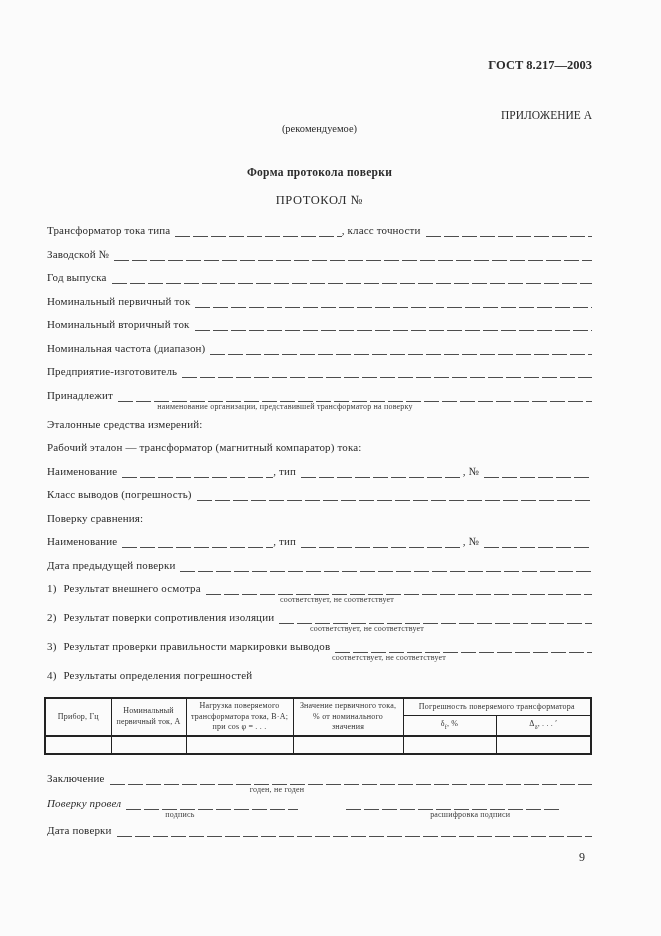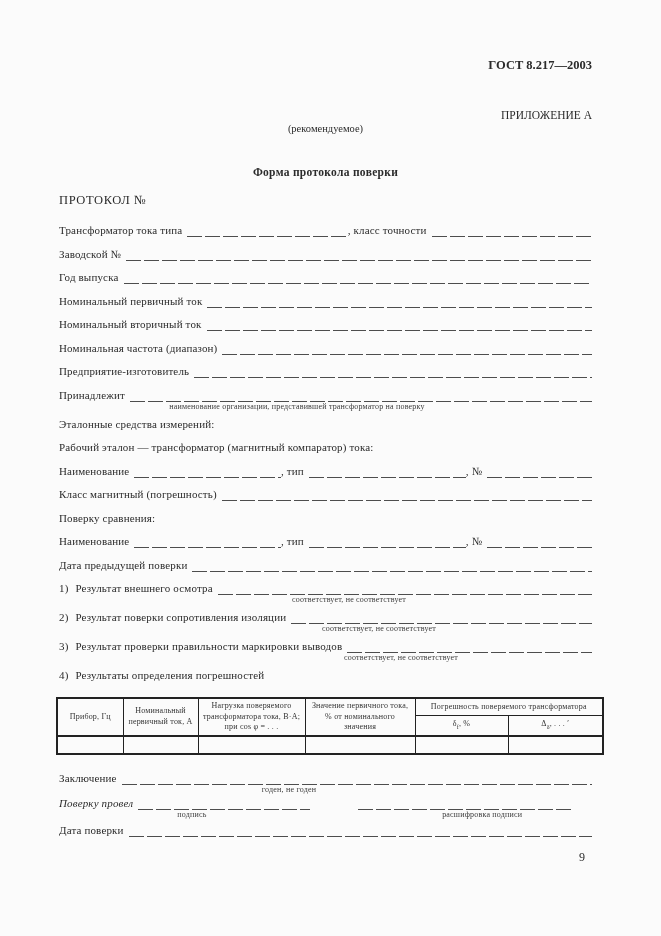--- a/index.html
+++ b/index.html
@@ -5,27 +5,27 @@
   * { box-sizing: border-box; margin: 0; padding: 0; }
   html,body { background:#fbfbfb; }
   .page {
     position: relative;
     width: 661px; height: 936px;
     background: #fbfbfb;
     color: #2b2b2b;
     font-family: "Liberation Serif", "DejaVu Serif", serif;
     overflow: hidden;
   }
-  .content { position: absolute; left: 59px; right: 69px; top: 58px; }
+  .content { position: absolute; left: 47px; right: 69px; top: 58px; }
 
   .gost { text-align: right; font-weight: bold; font-size: 12.5px; line-height: 15px; }
   .appendix { text-align: right; font-size: 11.5px; margin-top: 36px; line-height: 13px; }
   .appendix-note { text-align: center; font-size: 10.5px; margin-top: 1px; line-height: 12px; }
   .form-title { text-align: center; font-weight: bold; font-size: 11.5px; margin-top: 31px; line-height: 13px; letter-spacing: .3px; }
-  .protocol { font-size: 12.5px; margin-top: 14px; line-height: 15px; letter-spacing: .6px; }
+  .protocol { text-align: center; font-size: 12.5px; margin-top: 14px; line-height: 15px; letter-spacing: .6px; }
 
   .line { display: flex; align-items: flex-end; font-size: 11px; line-height: 13px; margin-top: 10.5px; white-space: nowrap; letter-spacing: .15px; }
   .line.first { margin-top: 16px; }
   .line.after-cap { margin-top: 6px; }
   .lbl { flex: 0 0 auto; }
   .fill {
     flex: 1 1 auto; height: 13px; margin-left: 5px;
     background-image: repeating-linear-gradient(90deg, #4d4d4d 0 15px, rgba(0,0,0,0) 15px 18px);
     background-size: 100% 1px; background-position: 0 100%; background-repeat: no-repeat;
   }
@@ -134,21 +134,21 @@
     <div class="line">
       <span class="lbl">Наименование</span>
       <span class="fill f14"></span>
       <span class="lbl">, тип</span>
       <span class="fill f15"></span>
       <span class="lbl">, №</span>
       <span class="fill f10"></span>
     </div>
 
     <div class="line">
-      <span class="lbl">Класс магнитный (погрешность)</span>
+      <span class="lbl">Класс выводов (погрешность)</span>
       <span class="fill"></span>
     </div>
 
     <div class="line">
       <span class="lbl">Поверку сравнения:</span>
     </div>
 
     <div class="line">
       <span class="lbl">Наименование</span>
       <span class="fill f14"></span>

